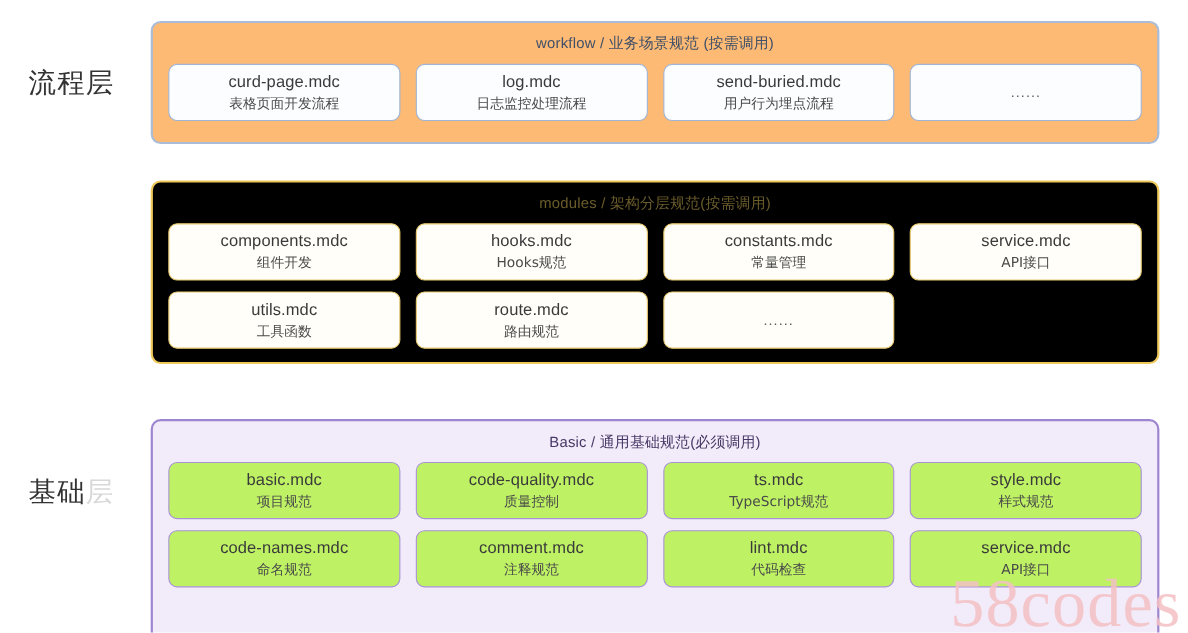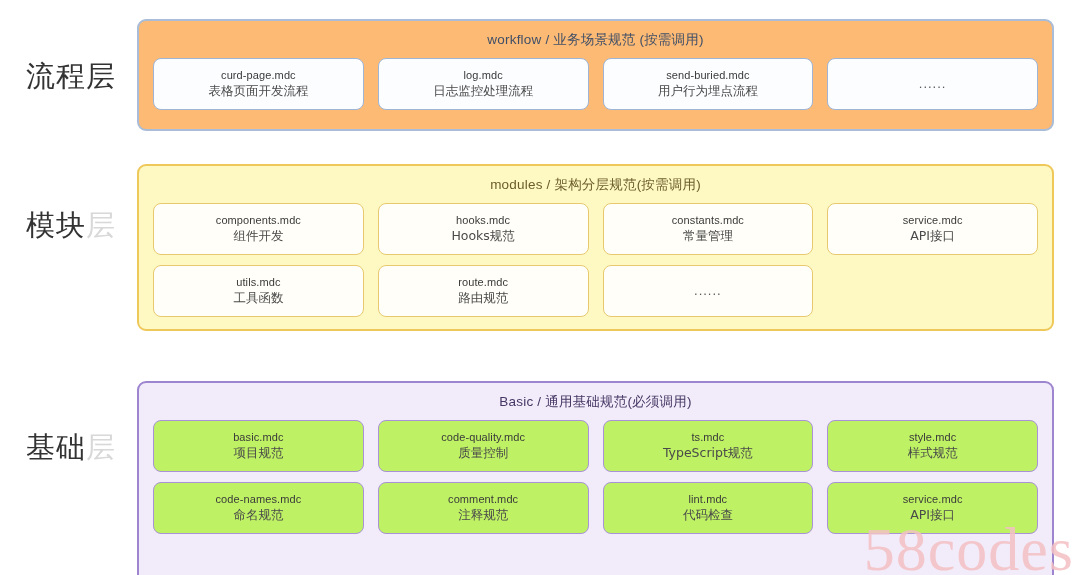--- a/index.html
+++ b/index.html
@@ -21,25 +21,25 @@
     height: 575px;
     box-sizing: border-box;
   }
 
   
   .layer-label {
     position: absolute;
     left: 26px;
     width: 110px;
     color: #333333;
-    font-size: 29px;
+    font-size: 25px;
     letter-spacing: 1px;
     line-height: 1.1;
     white-space: nowrap;
-    font-family: Liberation Mono, monospace;
+    font-family: Liberation Sans, sans-serif;
   }
   .layer-label .ghost {
     color: #d8d8d8;
   }
   .label-flow    { top: 63px; }
   .label-module  { top: 212px; }
   .label-basic   { top: 434px; }
 
   
   .panel {
@@ -65,21 +65,21 @@
     background: #fdba74;
     border-color: #a9bcd8;
   }
   .panel-workflow .panel-title { color: #3f4f68; }
 
   .panel-modules {
     left: 137px;
     top: 164px;
     width: 917px;
     height: 167px;
-    background: #fef9c3;
+    background: #000000;
     border-color: #efc85a;
   }
   .panel-modules .panel-title { color: #6b5d2b; }
 
   .panel-basic {
     left: 137px;
     top: 381px;
     width: 917px;
     height: 203px;
     background: #f2ecfa;
@@ -104,21 +104,21 @@
     border-width: 1.5px;
     border-style: solid;
     background: #fdfdfd;
     display: flex;
     flex-direction: column;
     align-items: center;
     justify-content: center;
     line-height: 1.35;
   }
   .card-title {
-    font-size: 11px;
+    font-size: 15px;
     color: #3a3a3a;
     letter-spacing: .1px;
   }
   .card-sub {
     font-size: 12.5px;
     color: #4a4a4a;
     font-family: "DejaVu Sans", "Liberation Sans", sans-serif;
   }
   .card-ellipsis {
     font-size: 13px;
@@ -145,23 +145,20 @@
   }
 </style>
 </head>
 <body>
 
 <div class="diagram">
 
   <div class="layer-label label-flow">
     <span>流程层</span><span class="ghost"></span>
   </div>
-  <div class="layer-label label-module">
-    <span>模块</span><span class="ghost">层</span>
-  </div>
   <div class="layer-label label-basic">
     <span>基础</span><span class="ghost">层</span>
   </div>
 
   <div class="panel panel-workflow">
     <div class="panel-title">workflow / 业务场景规范 (按需调用)</div>
     <div class="card-grid">
       <div class="card">
         <div class="card-title">curd-page.mdc</div>
         <div class="card-sub">表格页面开发流程</div>

